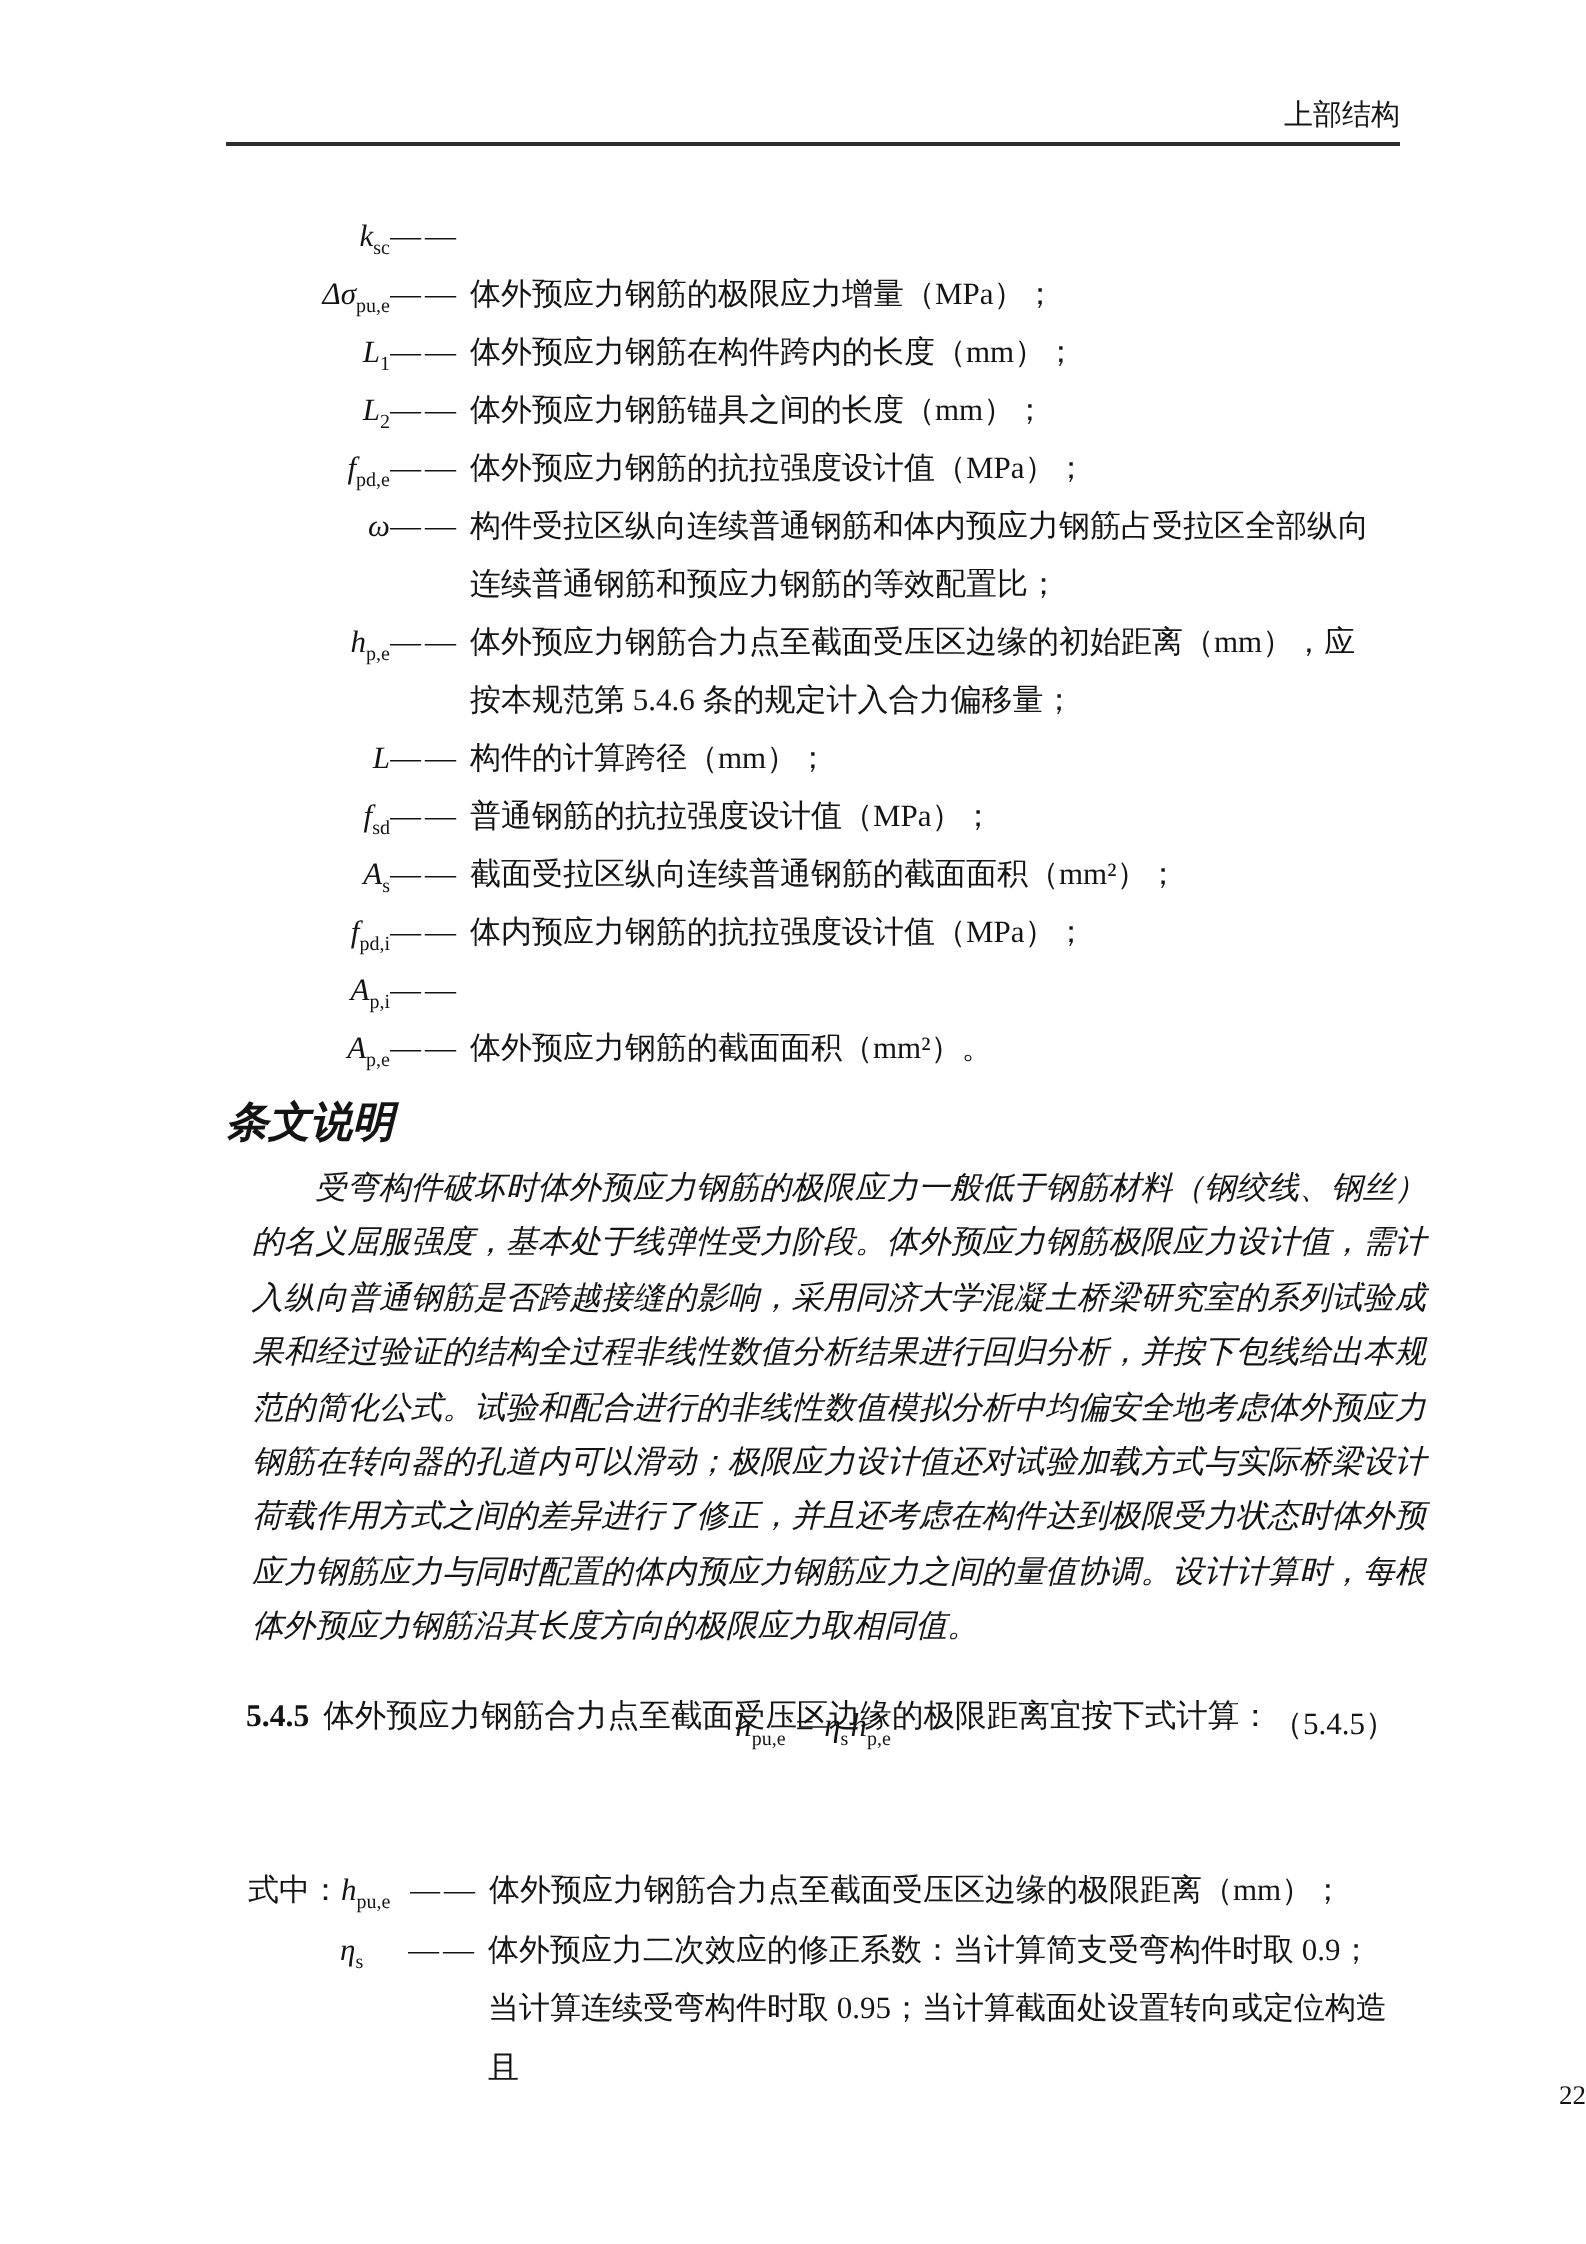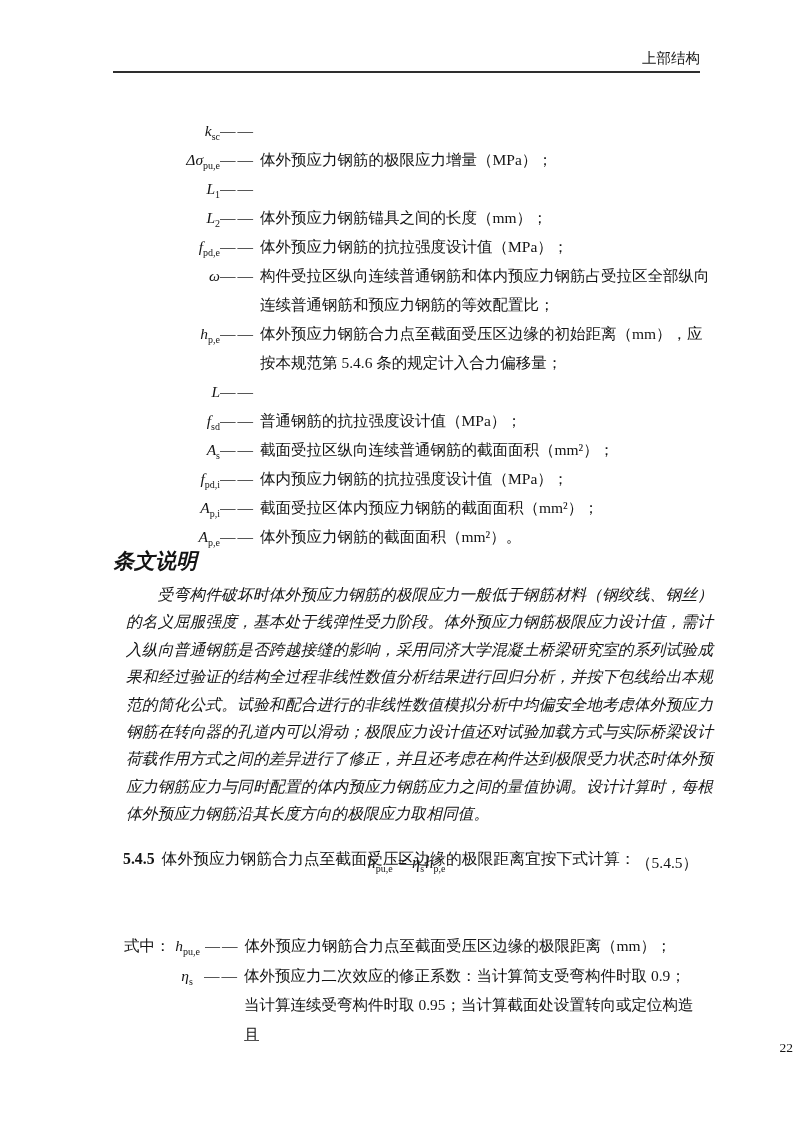--- a/index.html
+++ b/index.html
@@ -4,21 +4,21 @@
 <style>
   html,body{margin:0;padding:0;background:#ffffff;}
   .page{
     position:relative;width:793px;height:1122px;background:#ffffff;overflow:hidden;
     color:#141414;font-family:"Liberation Serif","DejaVu Serif",serif;
   }
   .header{
     position:absolute;top:49px;left:113px;width:587px;text-align:right;
     font-size:14.5px;line-height:18px;padding-bottom:4px;border-bottom:2px solid #2e2e2e;
   }
-  .defs{position:absolute;top:104px;left:128px;width:587px;font-size:15.5px;margin-top:12px;}
+  .defs{position:absolute;top:104px;left:103px;width:587px;font-size:15.5px;}
   .def-item{display:flex;align-items:baseline;line-height:29px;}
   .sym{flex:0 0 92px;text-align:right;white-space:nowrap;}
   .sym-base{font-style:italic;}
   sub{font-size:10px;font-style:normal;letter-spacing:0;line-height:0;}
   .dash{flex:0 0 40px;letter-spacing:2px;white-space:nowrap;overflow:hidden;}
   .desc{flex:1;min-width:0;}
   .cm-head{position:absolute;top:549px;left:113px;font-size:21px;font-weight:bold;font-style:italic;line-height:24px;}
   .cm-para{
     position:absolute;top:581px;left:126px;width:587px;
     font-size:15.8px;line-height:27.4px;text-align:justify;text-indent:2em;font-style:italic;
@@ -26,21 +26,21 @@
   .clause{position:absolute;top:844px;left:123px;width:577px;font-size:15.8px;line-height:29px;}
   .clause-no{font-weight:bold;margin-right:7px;font-style:normal;}
   .formula-row{position:absolute;top:848px;left:113px;width:587px;font-size:16.5px;line-height:29px;text-align:center;}
   .eq .sym-base{font-style:italic;}
   .eqs{margin:0 5px;}
   .rhs2{margin-left:1px;}
   .eq-label{position:absolute;right:2px;top:0;font-size:15.5px;margin-left:23px;}
   .where{position:absolute;top:931px;left:113px;width:587px;font-size:15.5px;}
   .where .def-item{line-height:29.5px;}
   .where-prefix{flex:0 0 46px;white-space:nowrap;margin-left:11px;}
-  .wsym{flex:0 0 34px;text-align:center;white-space:nowrap;}
+  .wsym{flex:0 0 34px;text-align:left;white-space:nowrap;}
   .pagenum{position:absolute;top:1040px;left:0;width:100%;text-align:right;font-size:13.5px;}
 </style>
 </head>
 <body>
 
 <div class="page">
 
   <div class="header">
     <span>上部结构</span>
   </div>
@@ -54,20 +54,21 @@
 
       <div class="def-item">
         <span class="sym"><span class="sym-base">Δσ</span><sub>pu,e</sub></span>
         <span class="dash">——</span>
         <span class="desc">体外预应力钢筋的极限应力增量（MPa）；</span>
       </div>
 
       <div class="def-item">
         <span class="sym"><span class="sym-base">L</span><sub>1</sub></span>
         <span class="dash">——</span>
+        <span class="desc">体外预应力钢筋在构件跨内的长度（mm）；</span>
       </div>
 
       <div class="def-item">
         <span class="sym"><span class="sym-base">L</span><sub>2</sub></span>
         <span class="dash">——</span>
         <span class="desc">体外预应力钢筋锚具之间的长度（mm）；</span>
       </div>
 
       <div class="def-item">
         <span class="sym"><span class="sym-base">f</span><sub>pd,e</sub></span>
@@ -83,20 +84,21 @@
 
       <div class="def-item">
         <span class="sym"><span class="sym-base">h</span><sub>p,e</sub></span>
         <span class="dash">——</span>
         <span class="desc">体外预应力钢筋合力点至截面受压区边缘的初始距离（mm），应按本规范第 5.4.6 条的规定计入合力偏移量；</span>
       </div>
 
       <div class="def-item">
         <span class="sym"><span class="sym-base">L</span><sub></sub></span>
         <span class="dash">——</span>
+        <span class="desc">构件的计算跨径（mm）；</span>
       </div>
 
       <div class="def-item">
         <span class="sym"><span class="sym-base">f</span><sub>sd</sub></span>
         <span class="dash">——</span>
         <span class="desc">普通钢筋的抗拉强度设计值（MPa）；</span>
       </div>
 
       <div class="def-item">
         <span class="sym"><span class="sym-base">A</span><sub>s</sub></span>
@@ -106,21 +108,20 @@
 
       <div class="def-item">
         <span class="sym"><span class="sym-base">f</span><sub>pd,i</sub></span>
         <span class="dash">——</span>
         <span class="desc">体内预应力钢筋的抗拉强度设计值（MPa）；</span>
       </div>
 
       <div class="def-item">
         <span class="sym"><span class="sym-base">A</span><sub>p,i</sub></span>
         <span class="dash">——</span>
-        <span class="desc">截面受拉区体内预应力钢筋的截面面积（mm²）；</span>
       </div>
 
       <div class="def-item">
         <span class="sym"><span class="sym-base">A</span><sub>p,e</sub></span>
         <span class="dash">——</span>
         <span class="desc">体外预应力钢筋的截面面积（mm²）。</span>
       </div>
     </div>
 
   <div class="cm-head">条文说明</div>

